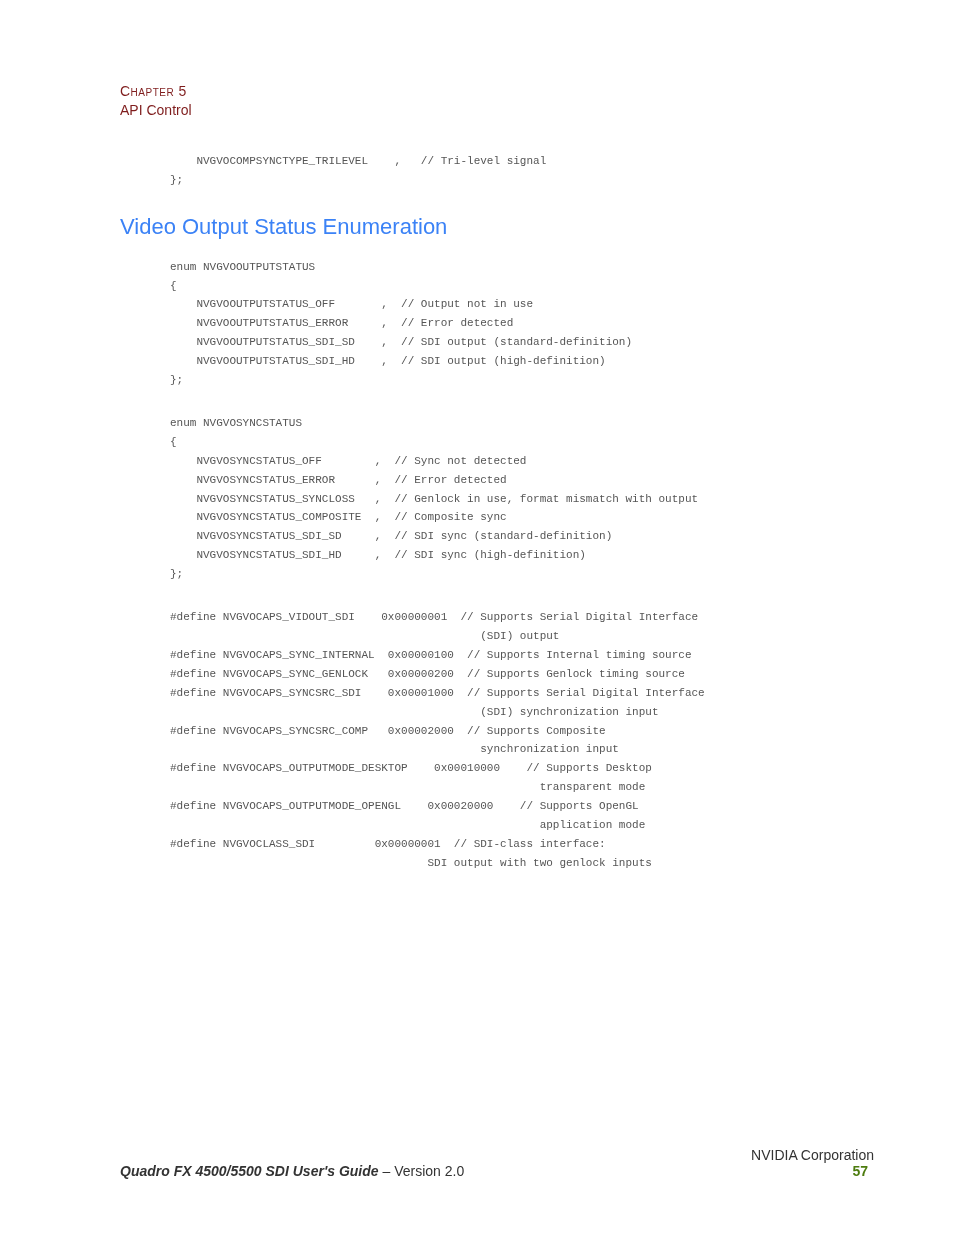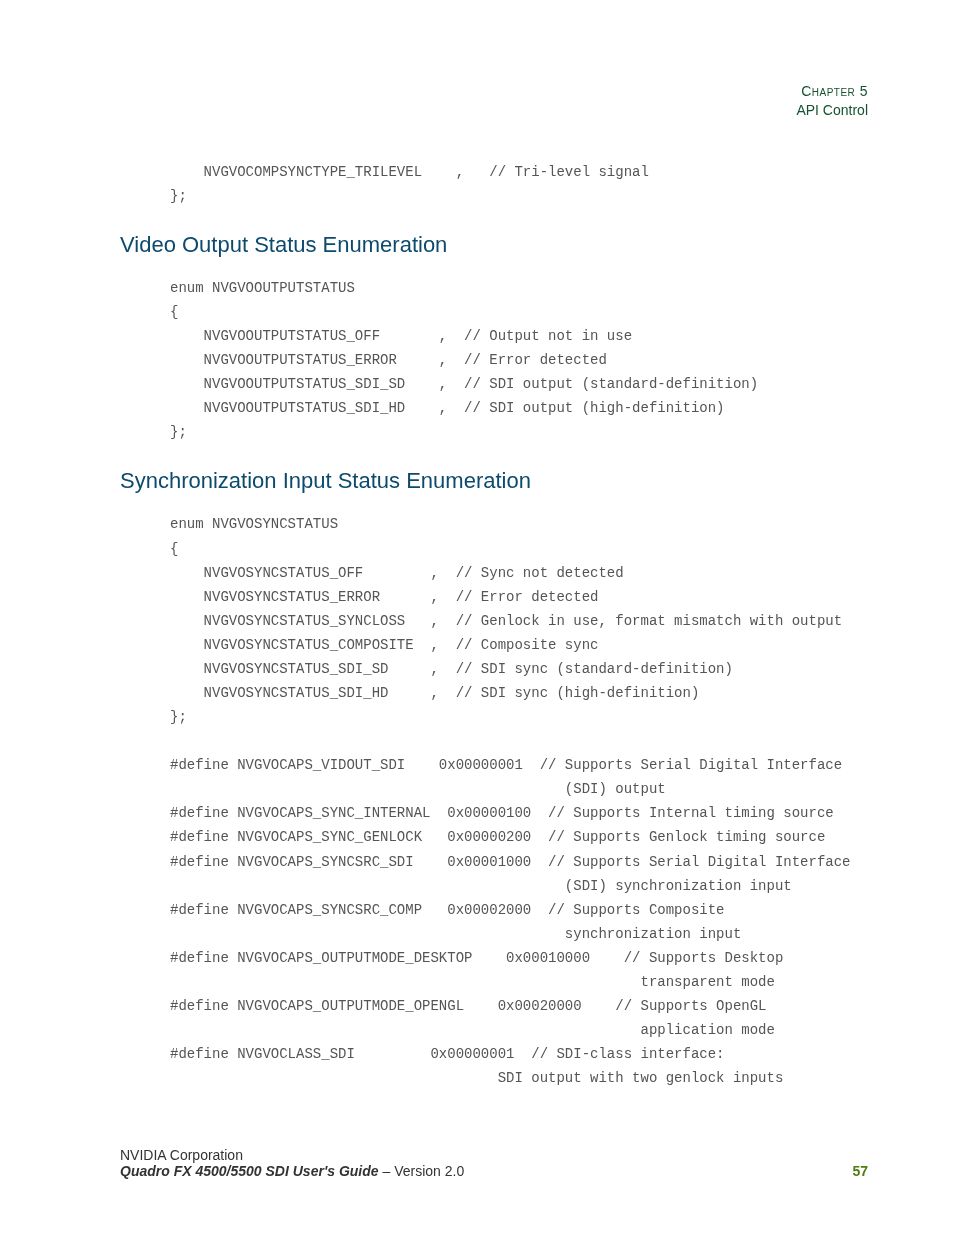--- a/index.html
+++ b/index.html
@@ -8,56 +8,56 @@
     height: 1235px;
     background: #ffffff;
     font-family: Arial, Helvetica, sans-serif;
     color: #333;
     position: relative;
   }
   .page {
     padding: 82px 80px 0 120px;
   }
   .header {
-    text-align: right;
+    text-align: left;
     font-size: 14px;
-    color: #14532d;
+    color: #7f1d1d;
     line-height: 1.35;
-    margin-bottom: 40px;
+    margin-bottom: 32px;
     padding-right: 6px;
   }
   .header .chapter-word {
     font-variant: small-caps;
     letter-spacing: 0.5px;
   }
   .code-block {
     font-family: "Courier New", Courier, monospace;
-    font-size: 14px;
+    font-size: 11px;
     color: #555;
     white-space: pre;
     line-height: 1.72;
     margin-left: 50px;
     margin-bottom: 24px;
   }
   h2.section {
     font-family: "Trebuchet MS", Tahoma, Arial, sans-serif;
     font-weight: normal;
     font-size: 22px;
-    color: #0c4a6e;
+    color: #3b82f6;
     margin: 8px 0 18px 0;
   }
   .footer {
     position: absolute;
     left: 120px;
     right: 80px;
     bottom: 56px;
     font-size: 14px;
     color: #333;
   }
-  .footer .corp { display: block; }
+  .footer .corp { display: block; text-align: right; }
   .footer .title { font-style: italic; font-weight: bold; }
   .footer .pagenum {
     position: absolute;
     right: 6px;
     bottom: 0;
     font-weight: bold;
     color: #4d7c0f;
   }
 </style>
 </head>
@@ -75,21 +75,20 @@
 
   <h2 class="section">Video Output Status Enumeration</h2>
   <div class="code-block">enum NVGVOOUTPUTSTATUS
 {
     NVGVOOUTPUTSTATUS_OFF       ,  // Output not in use
     NVGVOOUTPUTSTATUS_ERROR     ,  // Error detected
     NVGVOOUTPUTSTATUS_SDI_SD    ,  // SDI output (standard-definition)
     NVGVOOUTPUTSTATUS_SDI_HD    ,  // SDI output (high-definition)
 };</div>
 
-  <h2 class="section">Synchronization Input Status Enumeration</h2>
   <div class="code-block">enum NVGVOSYNCSTATUS
 {
     NVGVOSYNCSTATUS_OFF        ,  // Sync not detected
     NVGVOSYNCSTATUS_ERROR      ,  // Error detected
     NVGVOSYNCSTATUS_SYNCLOSS   ,  // Genlock in use, format mismatch with output
     NVGVOSYNCSTATUS_COMPOSITE  ,  // Composite sync
     NVGVOSYNCSTATUS_SDI_SD     ,  // SDI sync (standard-definition)
     NVGVOSYNCSTATUS_SDI_HD     ,  // SDI sync (high-definition)
 };</div>
 

